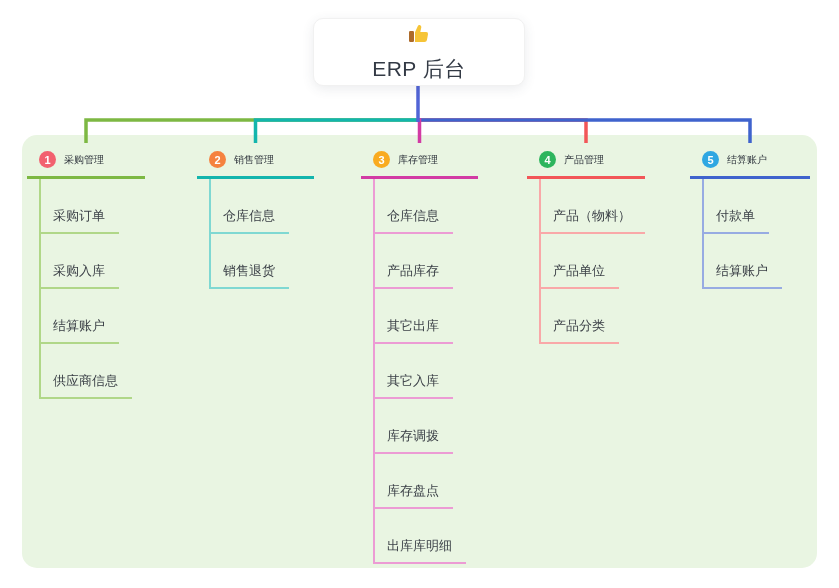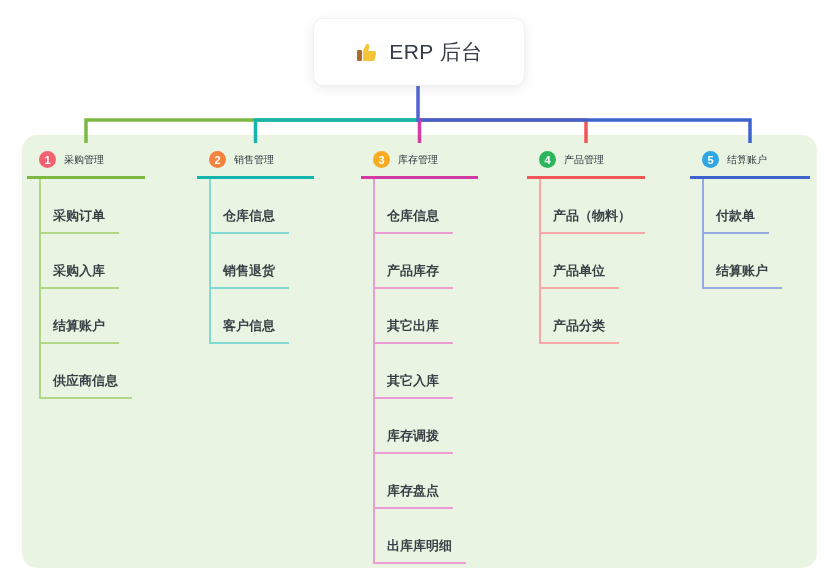--- a/index.html
+++ b/index.html
@@ -1,27 +1,27 @@
 <!DOCTYPE html>
 <html><head>
 <meta charset="utf-8">
 <style>
   html,body{margin:0;padding:0;background:#ffffff;font-family:"Liberation Sans","DejaVu Sans",sans-serif;}
   .stage{position:relative;width:839px;height:588px;background:#ffffff;overflow:hidden;}
   .panel{position:absolute;left:22px;top:135px;width:795px;height:433px;background:#e9f5e2;border-radius:15px;}
   .trunk{position:absolute;left:0;top:0;width:839px;height:588px;pointer-events:none;}
   .root-card{position:absolute;left:313px;top:18px;width:210px;height:66px;background:#ffffff;border:1px solid #f1f1f1;
-    border-radius:10px;box-shadow:0 3px 12px rgba(60,70,90,.10);display:flex;align-items:center;justify-content:center;gap:10px;}
+    border-radius:10px;box-shadow:0 3px 12px rgba(60,70,90,.10);display:flex;align-items:center;justify-content:center;gap:10px;flex-direction:column;}
   .root-label{font-size:21px;color:#333a45;font-weight:500;letter-spacing:.5px;}
   .branch-col{position:absolute;top:143px;}
   .branch-header{height:33px;border-bottom:3px solid var(--c);display:flex;align-items:center;gap:8px;padding-left:12px;box-sizing:content-box;}
   .badge{width:17px;height:17px;border-radius:50%;background:var(--b);color:#fff;font-size:11px;font-weight:bold;
     display:flex;align-items:center;justify-content:center;flex:0 0 auto;}
   .branch-label{font-size:10px;color:#2f353d;font-weight:500;white-space:nowrap;}
-  .children{position:relative;font-weight:bold;}
+  .children{position:relative;}
   .vline{position:absolute;left:12px;top:0;bottom:0;width:2px;background:var(--lc);}
   .child-row{height:55px;display:flex;align-items:flex-end;}
   .child-row:first-child{height:50px;}
   .child-label{margin-left:12px;padding:0 14px 7px 14px;border-bottom:2px solid var(--lc);
     font-size:13px;color:#3a3f46;white-space:nowrap;}
   .thumb-icon{width:24px;height:24px;display:block;}
 </style>
 </head>
 <body>
 
@@ -72,23 +72,20 @@
       <span class="badge">2</span>
       <span class="branch-label">销售管理</span>
     </div>
     <div class="children">
       <div class="vline"></div>
           <div class="child-row">
             <span class="child-label">仓库信息</span>
           </div>
           <div class="child-row">
             <span class="child-label">销售退货</span>
-          </div>
-          <div class="child-row">
-            <span class="child-label">客户信息</span>
           </div>
         </div>
   </div>
       <div class="branch-col" style="left: 361px; width: 117px; --c: #d23ba4; --lc: #ec9bd4; --b: #f9ab20;">
     <div class="branch-header">
       <span class="badge">3</span>
       <span class="branch-label">库存管理</span>
     </div>
     <div class="children">
       <div class="vline"></div>

